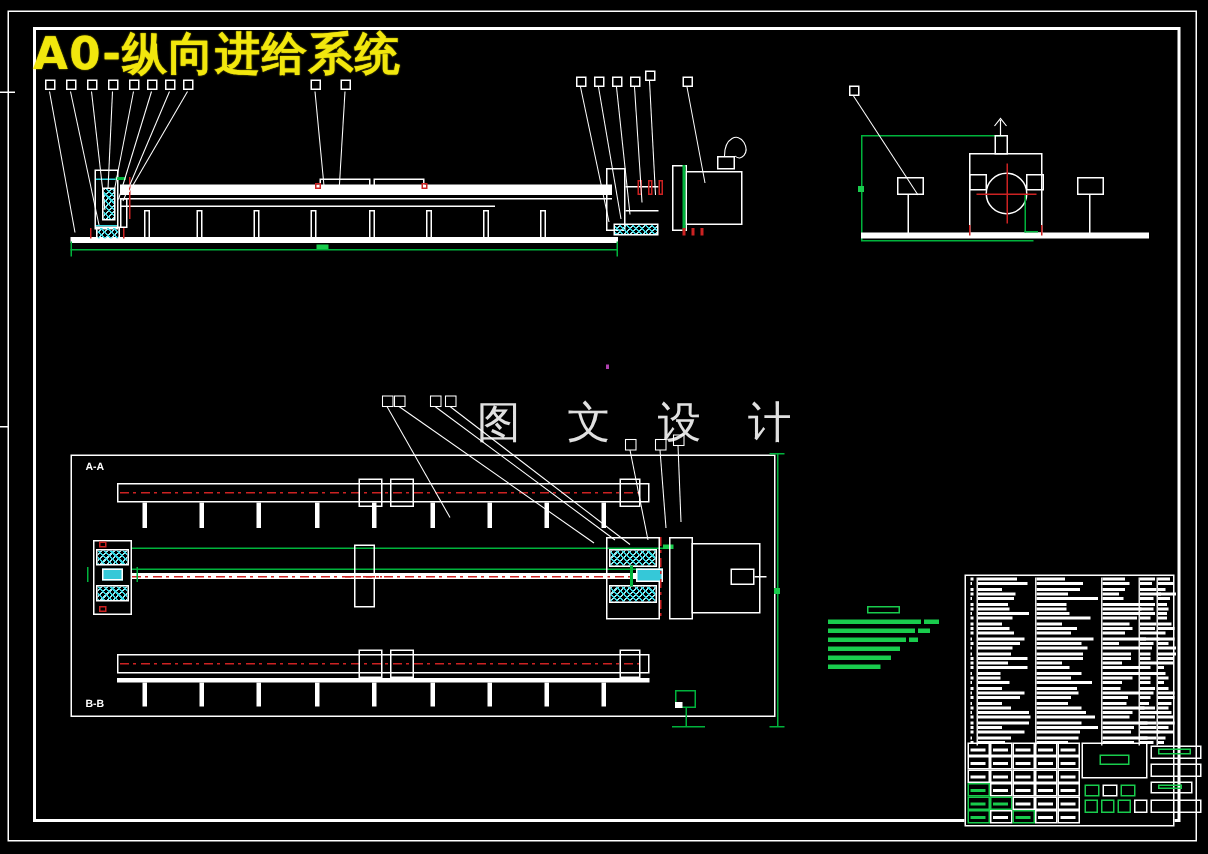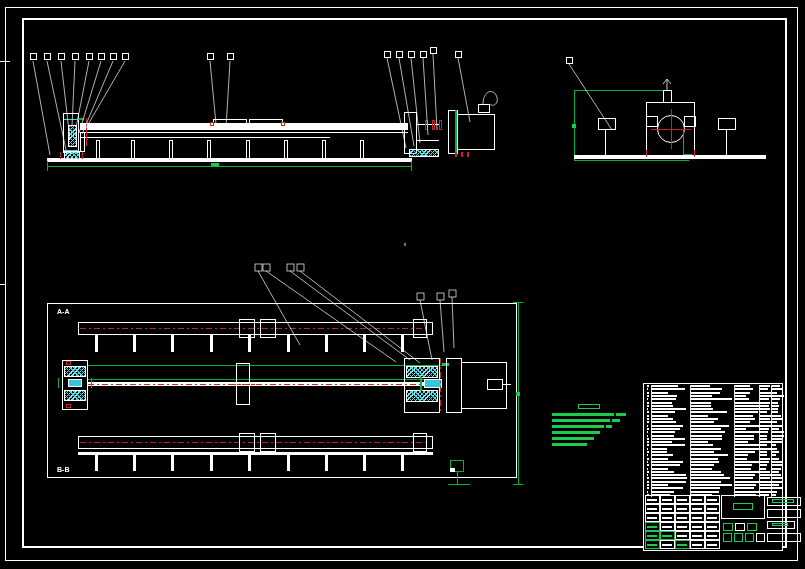--- a/index.html
+++ b/index.html
@@ -85,21 +85,23 @@
 <body>
 
 <div id="stage">
 
   <div class="sheet-outer"></div>
   <div class="sheet-inner"></div>
 
   <div class="margin-tick" style="left:0px;top:61px;width:10px;height:1px;"></div>
   <div class="margin-tick" style="left:0px;top:284px;width:6px;height:1px;"></div>
 
-
+  <div class="title-cn">A0-纵向进给系统</div>
+
+  <div class="watermark">图 文 设 计</div>
   <div class="wm-dot"></div>
 
   <div>
 
     <div class="balloon" style="left:30px;top:53px;"></div>
     <div class="balloon" style="left:44px;top:53px;"></div>
     <div class="balloon" style="left:58px;top:53px;"></div>
     <div class="balloon" style="left:72px;top:53px;"></div>
     <div class="balloon" style="left:86px;top:53px;"></div>
     <div class="balloon" style="left:98px;top:53px;"></div>

